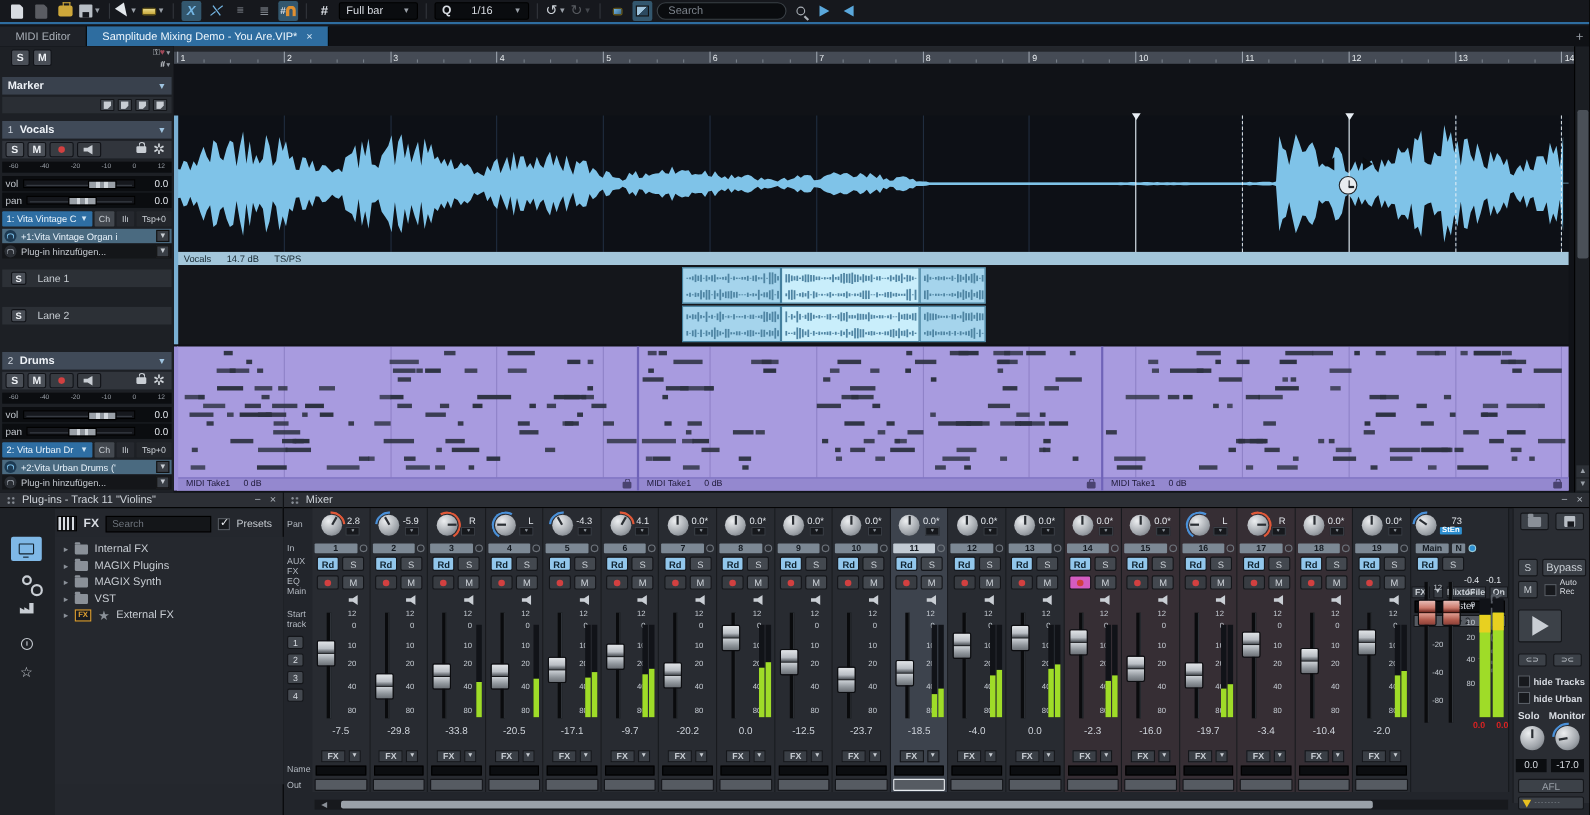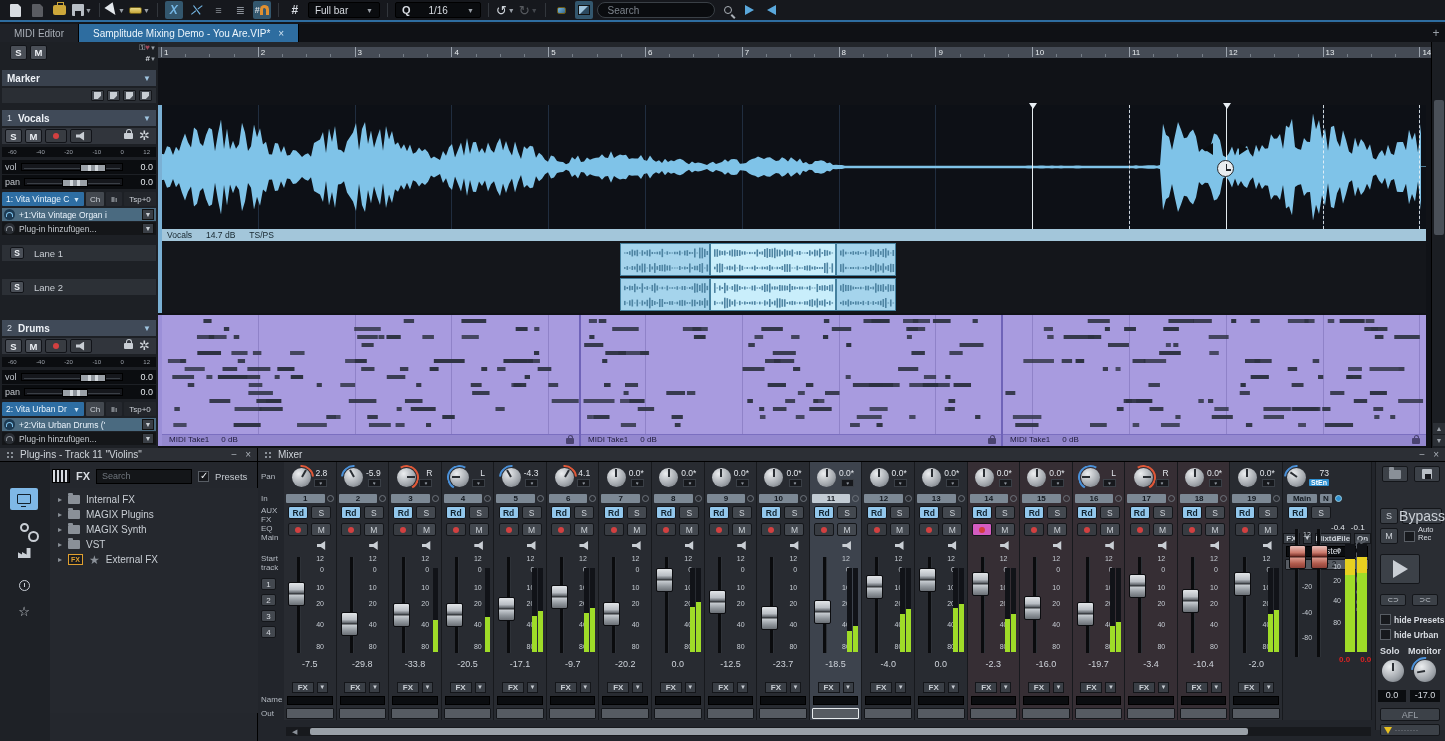--- a/index.html
+++ b/index.html
@@ -2267,31 +2267,31 @@
         </div>
       </div>
     <div id="mx-right">
         <span class="rpbtn" style="left: 6px; top: 4px; width: 26px; height: 16px;">
           <span class="fold"></span>
         </span>
         <span class="rpbtn" style="left: 38px; top: 4px; width: 26px; height: 16px;">
           <span class="floppy" style="width: 10px; height: 10px;"></span>
         </span>
         <span class="rpbtn" style="left: 4px; top: 46px; width: 18px; height: 16px;">S</span>
-        <span class="rpbtn" style="left: 26px; top: 46px; width: 40px; height: 16px; font-size: 14px;">Bypass</span>
+        <span class="rpbtn" style="left: 26px; top: 46px; width: 40px; height: 16px; font-size: 10px;">Bypass</span>
         <span class="rpbtn" style="left: 4px; top: 66px; width: 18px; height: 16px;">M</span>
         <span class="cb" style="position: absolute; left: 28px; top: 69px;"></span>
         <span class="rplabel" style="left: 42px; top: 64px; font-size: 7.5px; line-height: 8px; width: 24px;">Auto Rec</span>
         <span class="rpbtn" style="left: 4px; top: 92px; width: 40px; height: 30px;">
           <span style="width: 0px; height: 0px; border-style: solid; border-width: 9px 0px 9px 15px; border-color: transparent transparent transparent rgb(201, 206, 212);"></span>
         </span>
         <span class="rpbtn" style="left: 4px; top: 132px; width: 26px; height: 12px; font-size: 7px;">⊂⊃</span>
         <span class="rpbtn" style="left: 36px; top: 132px; width: 26px; height: 12px; font-size: 7px;">⊃⊂</span>
         <span class="cb" style="position: absolute; left: 4px; top: 152px;"></span>
-        <span class="rplabel" style="left: 18px; top: 153px; font-weight: bold; font-size: 8.5px;">hide Presets</span>
+        <span class="rplabel" style="left: 18px; top: 153px; font-weight: bold; font-size: 8.5px;">hide Tracks</span>
         <span class="cb" style="position: absolute; left: 4px; top: 167px;"></span>
         <span class="rplabel" style="left: 18px; top: 168px; font-weight: bold; font-size: 8.5px;">hide Urban</span>
         <span class="rplabel" style="left: 4px; top: 184px; font-weight: bold;">Solo</span>
         <span class="rplabel" style="left: 32px; top: 184px; font-weight: bold;">Monitor</span>
         <span class="knob" style="position: absolute; left: 6px; top: 198px; width: 22px; height: 22px;">
           <i></i>
         </span>
         <span class="knob neg" style="position: absolute; left: 38px; top: 198px; width: 22px; height: 22px;">
           <i style="--a: -100deg;"></i>
         </span>

